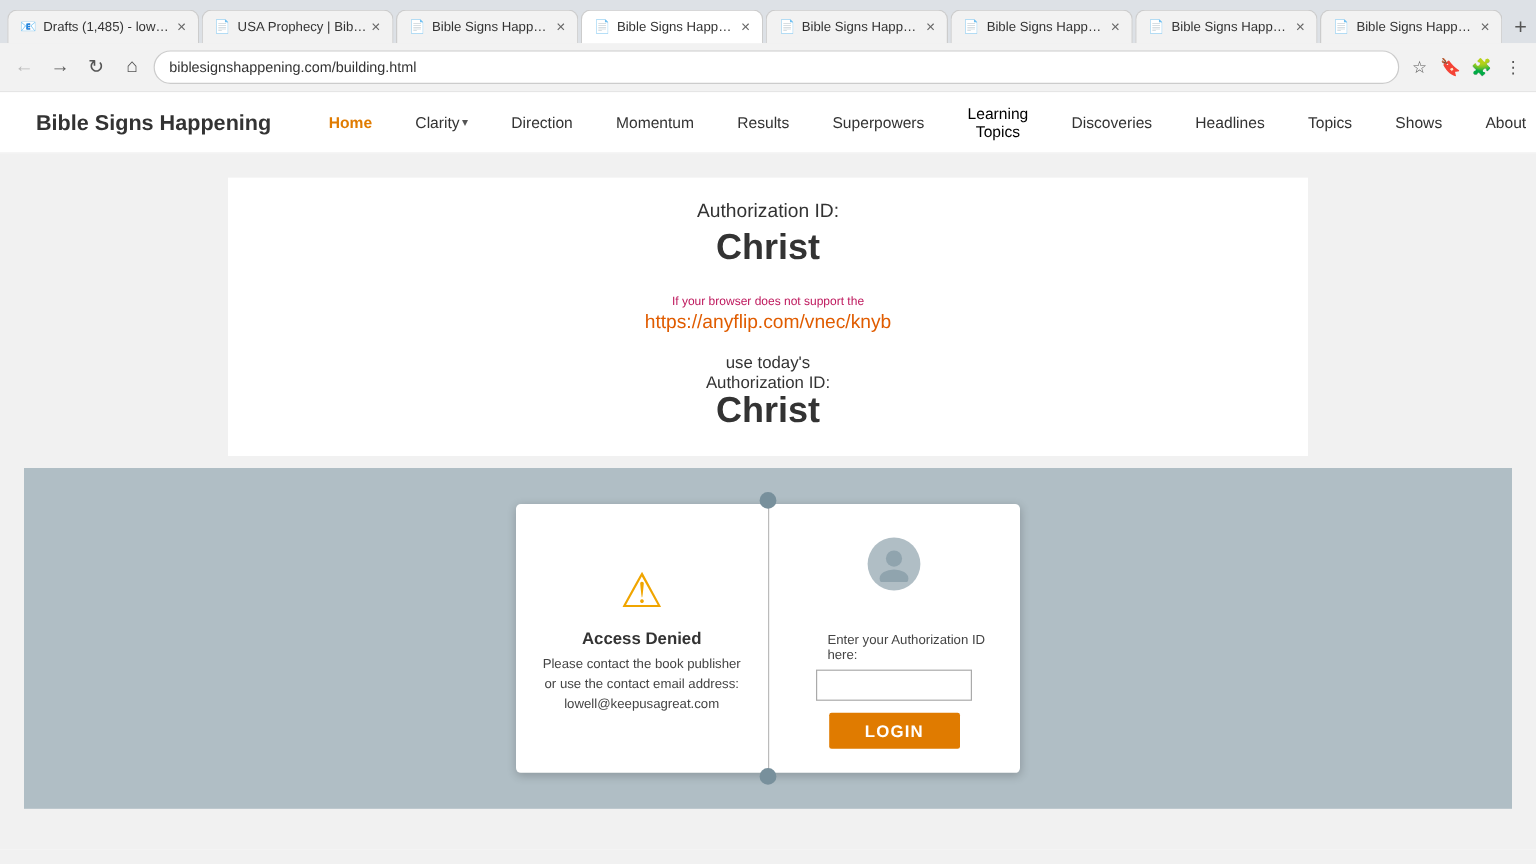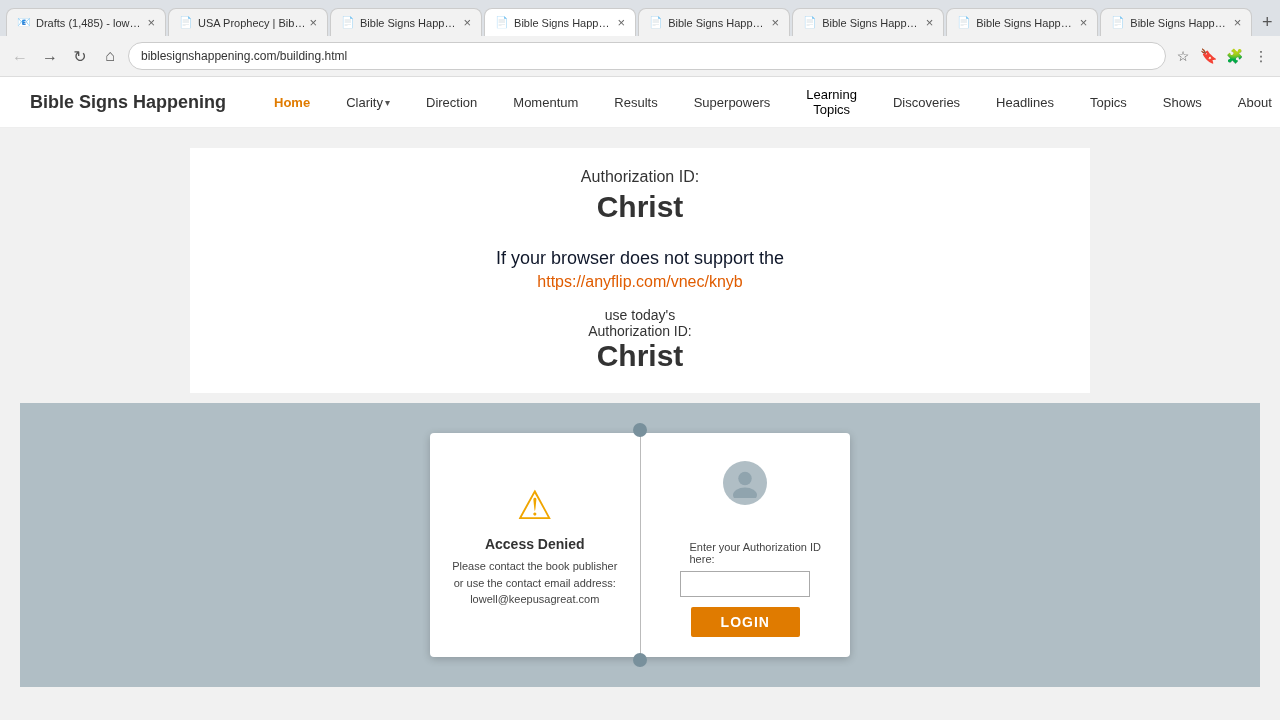--- a/index.html
+++ b/index.html
@@ -34,21 +34,21 @@
     .nav-item-with-dropdown { display: flex; align-items: center; }
     .dropdown-arrow { font-size: 10px; margin-left: 2px; color: #555; }
     .nav-group { display: flex; flex-direction: column; align-items: center; font-size: 12px; cursor: pointer; }
 
     
     .main-content { padding: 20px; background: #f1f1f1; min-height: 580px; }
     .content-center { text-align: center; background: #fff; max-width: 900px; margin: 0 auto; padding: 20px; }
 
     .auth-label { font-size: 16px; color: #333; margin-bottom: 4px; }
     .auth-value { font-size: 30px; font-weight: bold; color: #333; margin-bottom: 20px; }
-    .browser-notice { font-size: 18px; color: #0f172a; line-height: 1.6; }
+    .browser-notice { font-size: 10px; color: #be185d; line-height: 1.6; }
     .browser-link { color: #e05c00; text-decoration: none; }
     .use-today { font-size: 14px; color: #333; margin-top: 16px; }
     .auth-label2 { font-size: 14px; color: #333; }
     .auth-value2 { font-size: 30px; font-weight: bold; color: #333; }
 
     
     .widget-area { background: #b0bec5; padding: 30px; margin-top: 10px; }
     .login-dialog { display: flex; background: #fff; border-radius: 4px; box-shadow: 0 2px 8px rgba(0,0,0,0.2); width: 420px; margin: 0 auto; position: relative; overflow: visible; min-height: 180px; }
 
     .dialog-left { flex: 1; padding: 24px 20px; display: flex; flex-direction: column; align-items: center; justify-content: center; border-right: 1px solid #bbb; }

